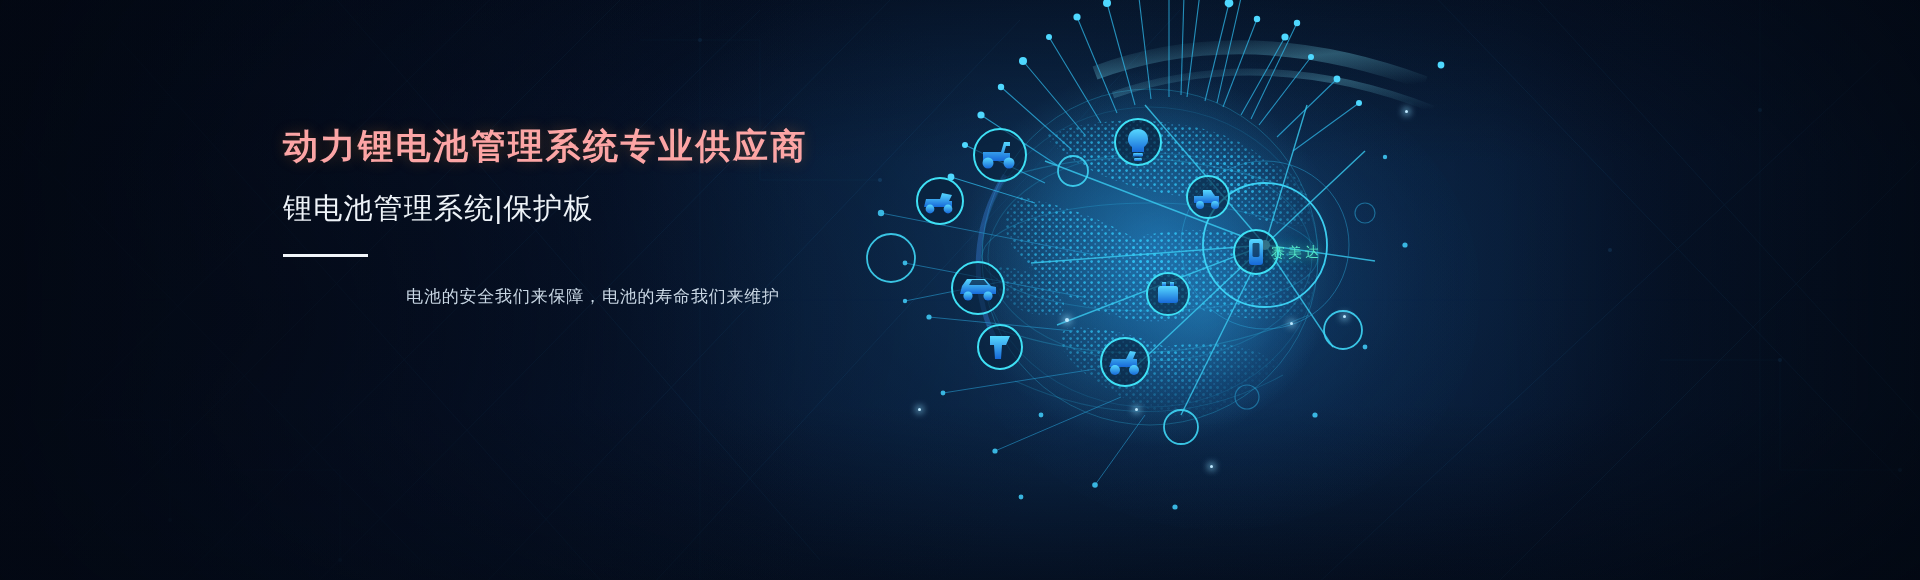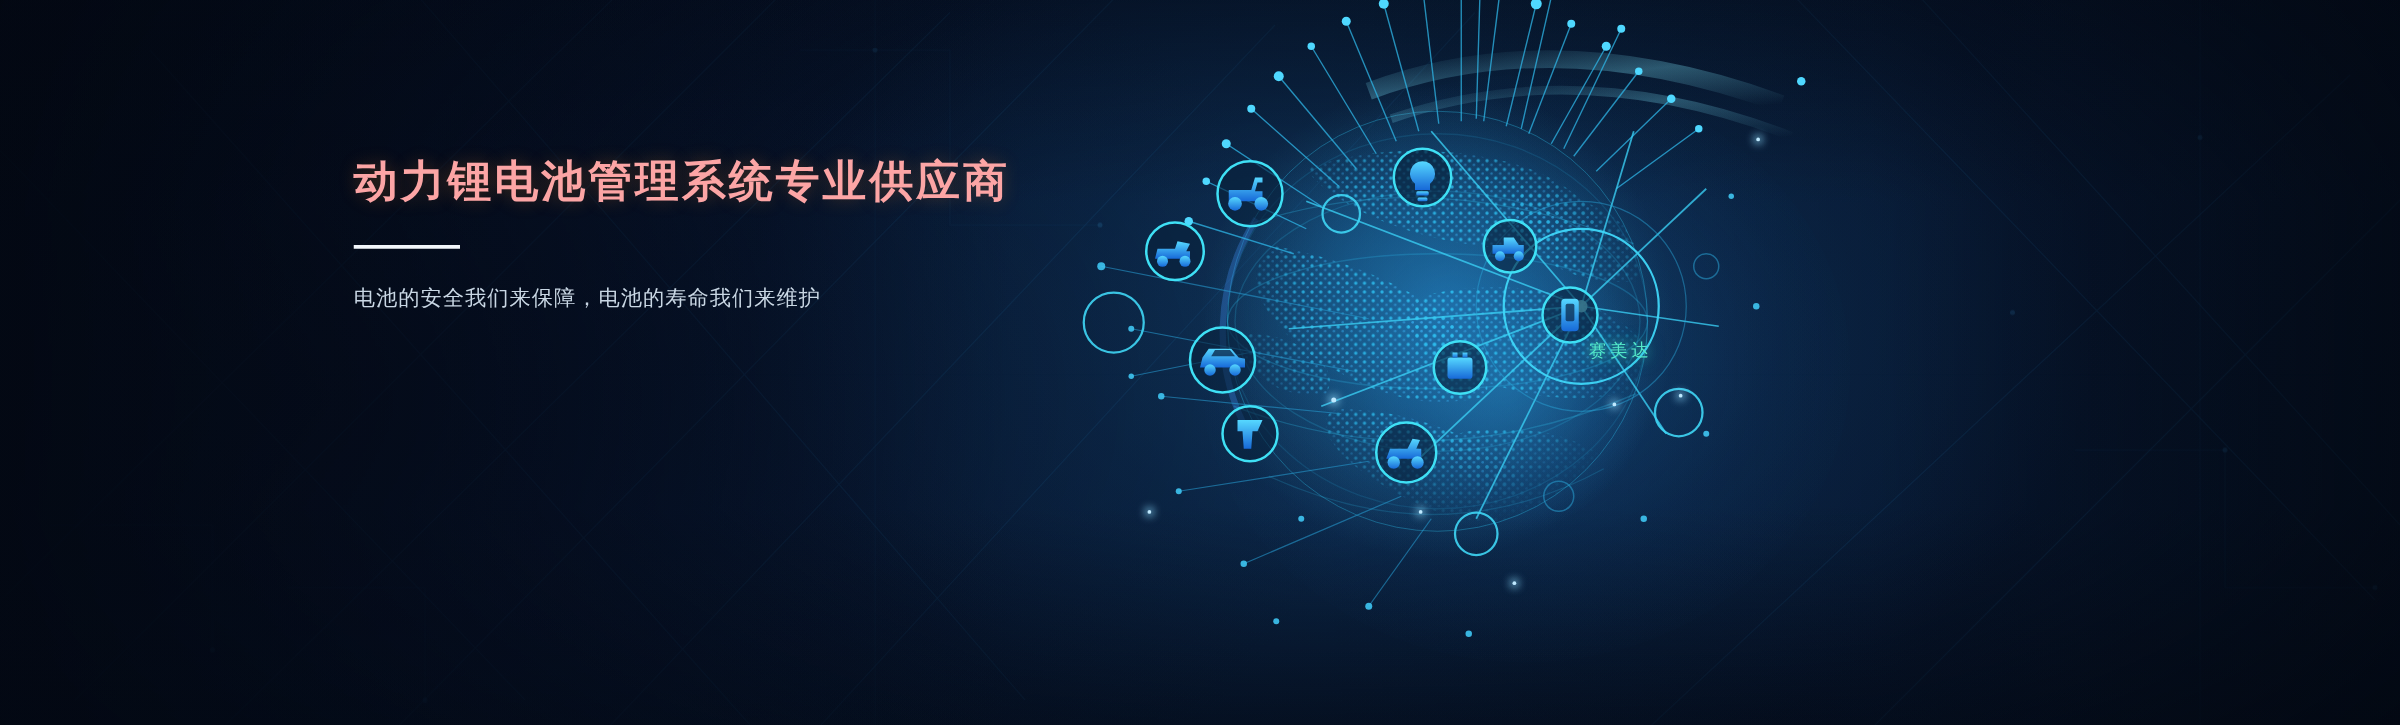--- a/index.html
+++ b/index.html
@@ -63,20 +63,21 @@
     width: 85px;
     height: 3px;
     background: #f2f6fa;
   }
   .tagline {
     margin-top: 28px;
     font-size: 17px;
     letter-spacing: 0.8px;
     color: #c9d7e4;
     white-space: nowrap;
+    text-align: center;
   }
 
   
   .globe-wrap {
     position: absolute;
     left: 845px;
     top: -55px;
     width: 620px;
     height: 640px;
     z-index: 10;
@@ -103,21 +104,20 @@
     position: absolute;
     left: 1271px;
     top: 244px;
     font-size: 14px;
     letter-spacing: 3px;
     color: #54e8c8;
     text-shadow: 0 0 9px rgba(70,235,200,0.75), 0 0 18px rgba(40,200,190,0.4);
     z-index: 30;
     white-space: nowrap;
     transform: rotate(-1deg);
-    margin-top: 28px;
   }
 
   .spark {
     position: absolute;
     border-radius: 50%;
     background: #bfe9ff;
     box-shadow: 0 0 7px 2px rgba(140,220,255,0.85);
     z-index: 25;
   }
 </style>
@@ -403,17 +403,18 @@
   <div class="spark" style="left:1065px;top:318px;width:4px;height:4px;"></div>
   <div class="spark" style="left:1135px;top:408px;width:3px;height:3px;"></div>
   <div class="spark" style="left:1290px;top:322px;width:3px;height:3px;"></div>
   <div class="spark" style="left:1343px;top:315px;width:3px;height:3px;"></div>
   <div class="spark" style="left:1210px;top:465px;width:3px;height:3px;"></div>
   <div class="spark" style="left:918px;top:408px;width:3px;height:3px;"></div>
   <div class="spark" style="left:1405px;top:110px;width:3px;height:3px;"></div>
 
   <div class="text-block">
     <div class="headline">动力锂电池管理系统专业供应商</div>
+    <div class="subtitle">锂电池管理系统|保护板</div>
     <div class="divider"></div>
     <div class="tagline">电池的安全我们来保障，电池的寿命我们来维护</div>
   </div>
 
 </div>
 
 </body></html>

